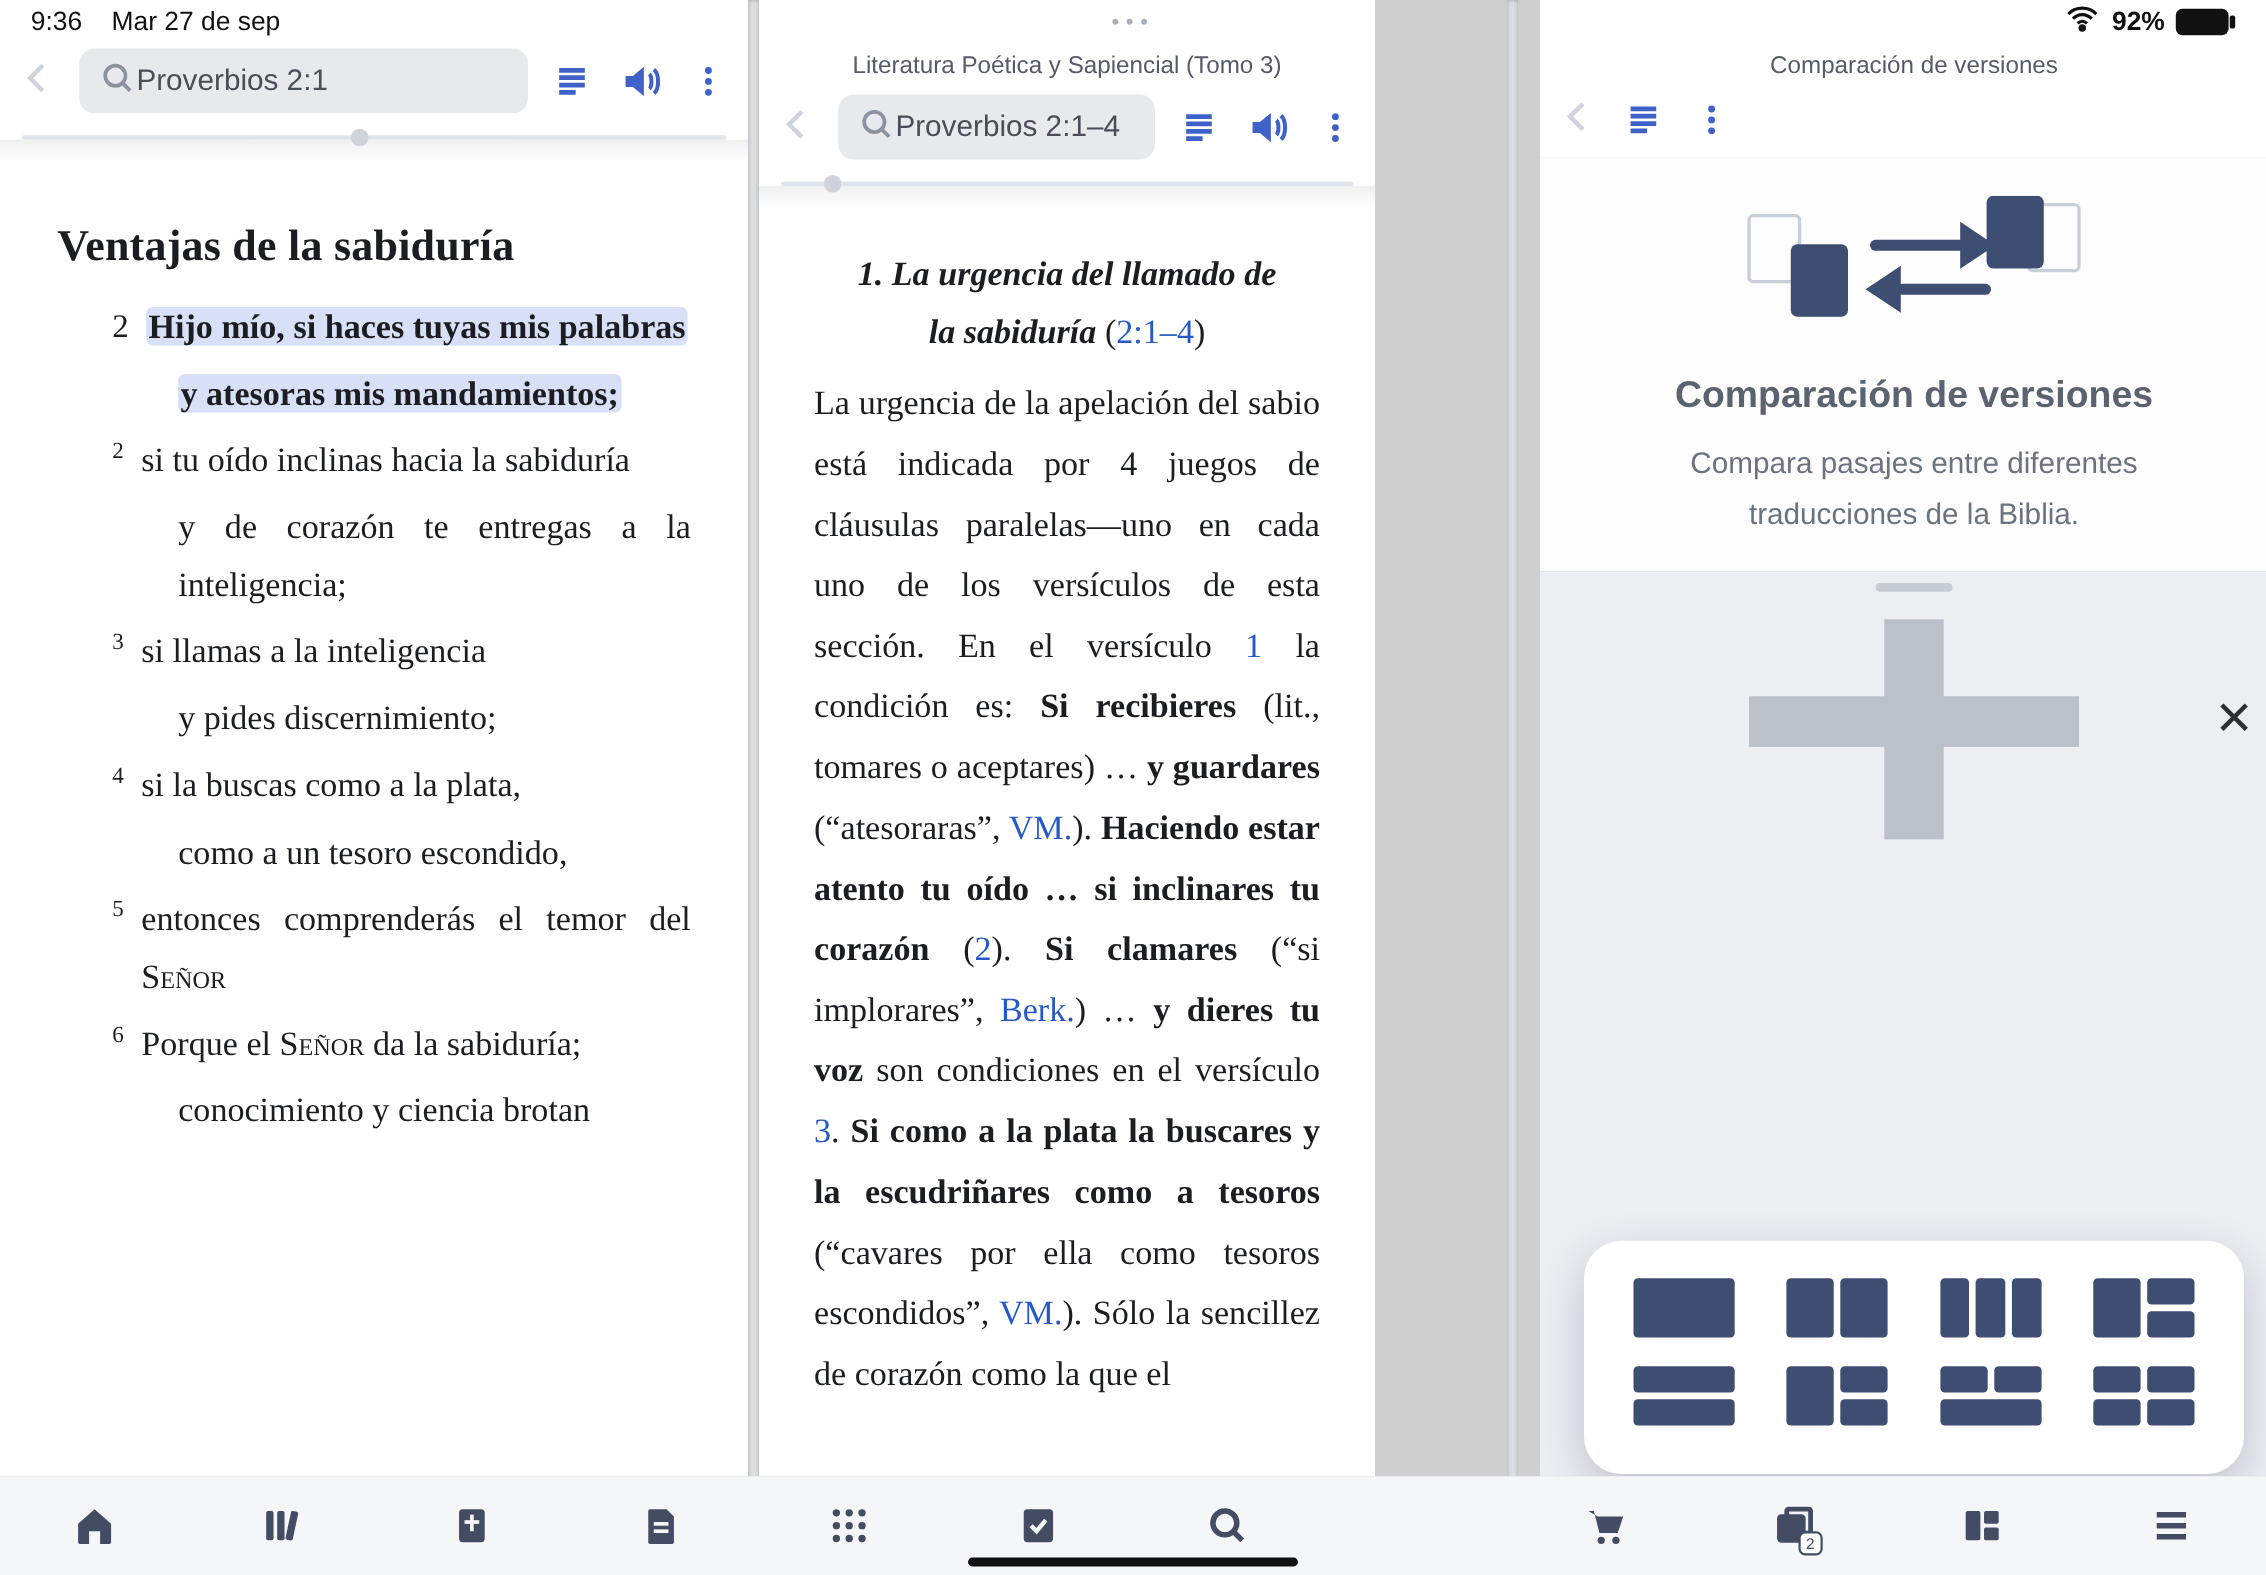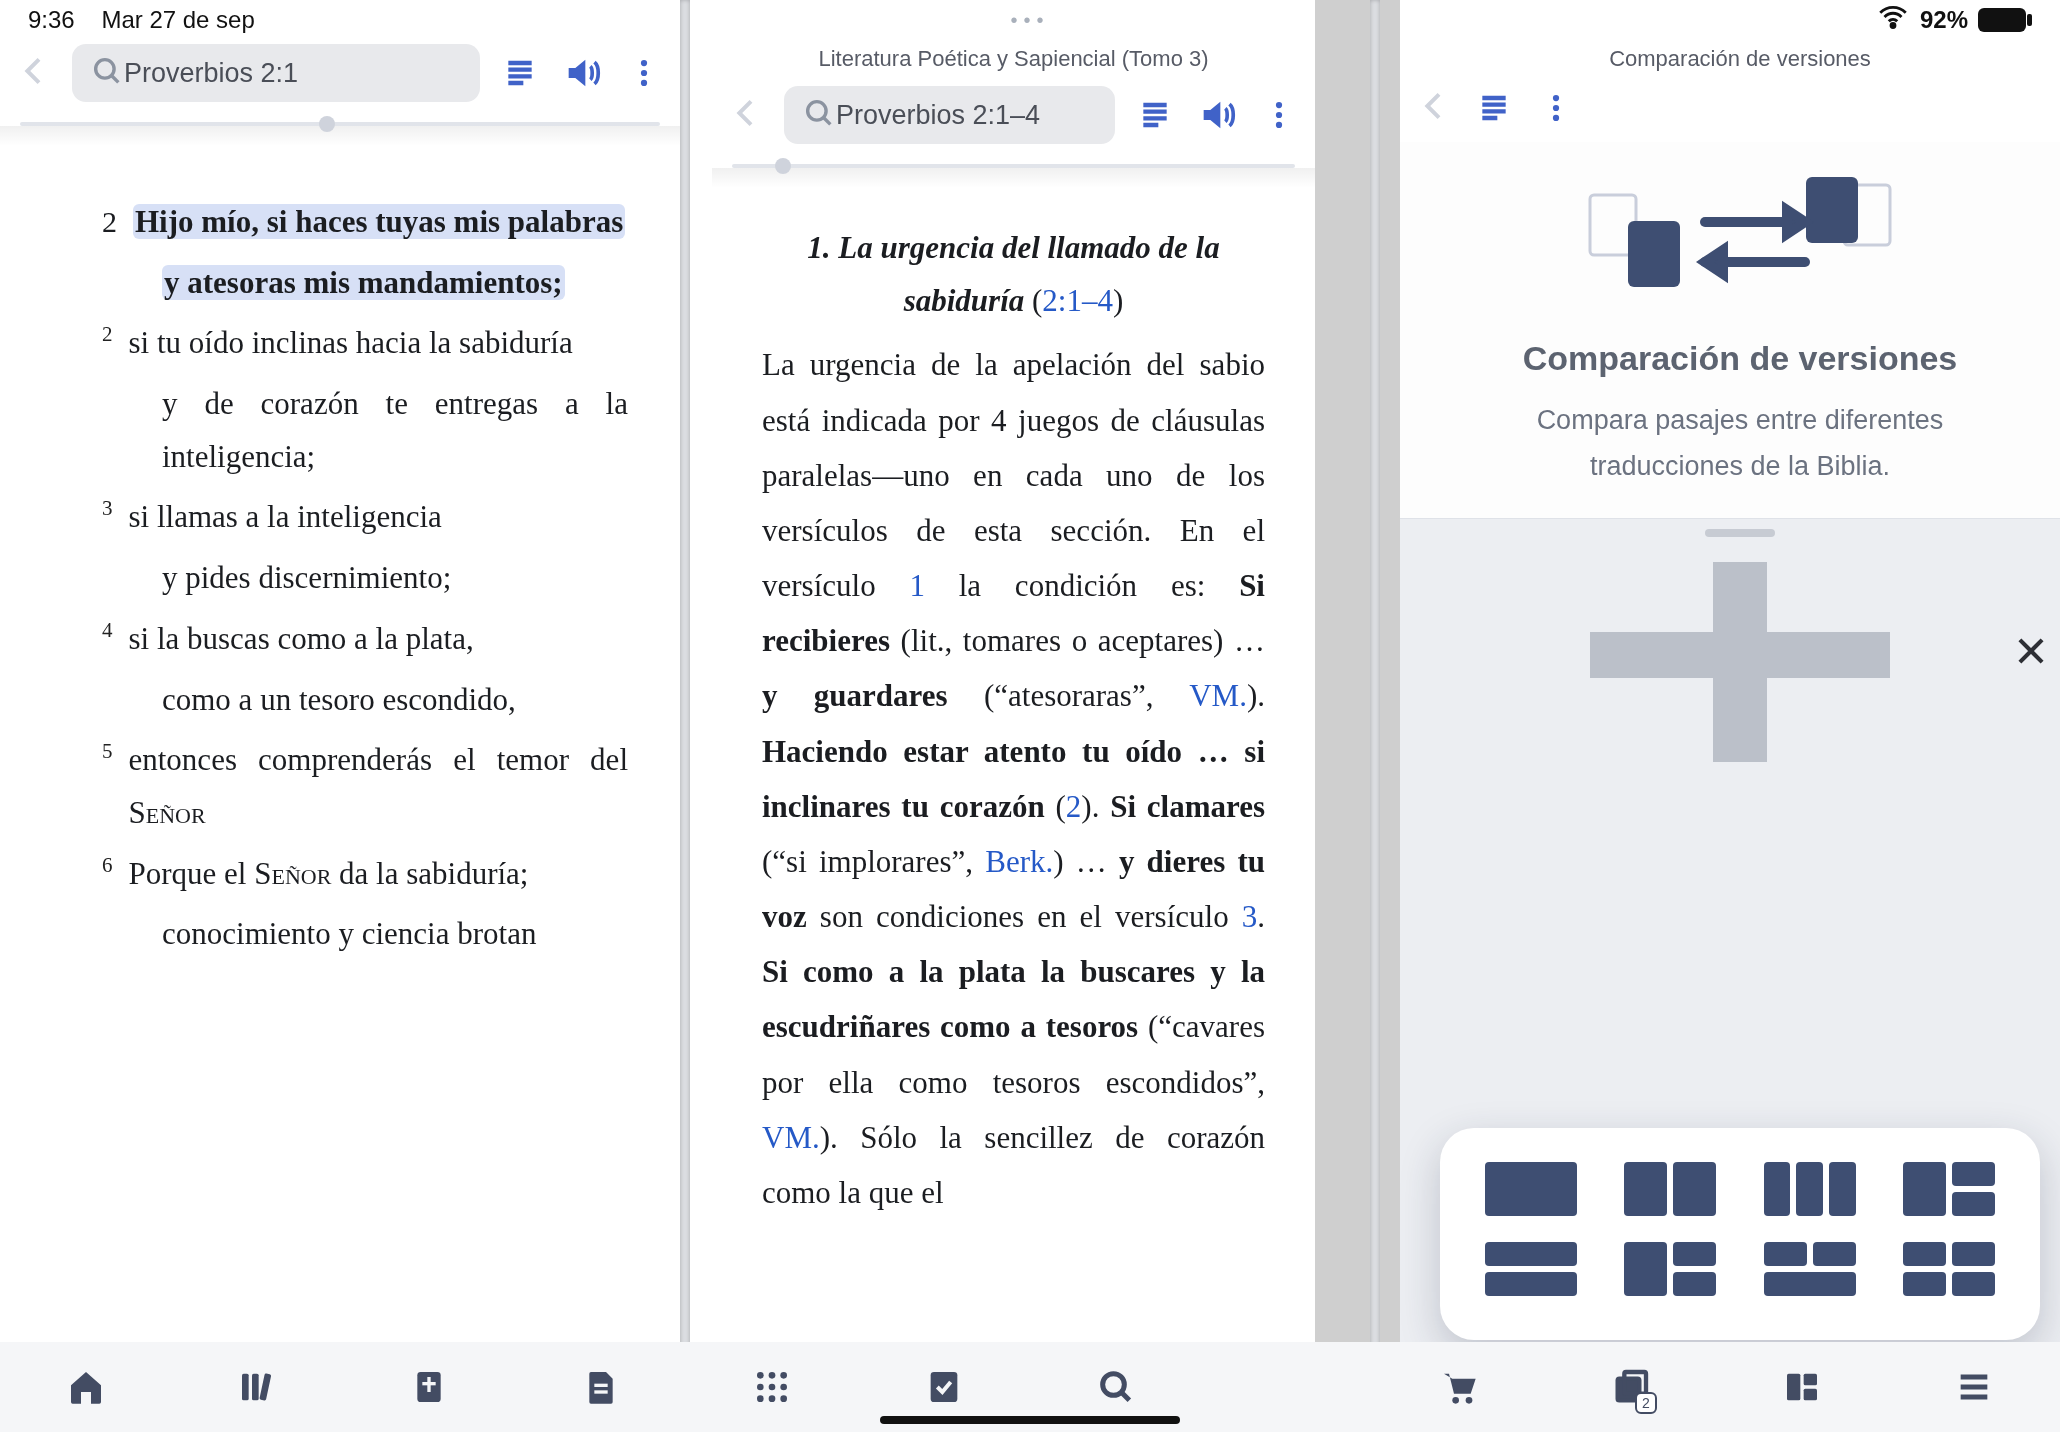--- a/index.html
+++ b/index.html
@@ -39,21 +39,21 @@
   .wifi-icon,.battery-icon{display:inline-block;}
   .battery-icon{width:48px;height:24px;background:#111;border-radius:6px;position:relative;}
   .battery-icon::after{content:"";position:absolute;right:-6px;top:6px;width:5px;height:12px;background:#111;border-radius:2px;}
 
   .splitter{position:absolute;top:0;bottom:0;width:10px;background:#dcdee2;box-shadow:inset 0 0 4px rgba(0,0,0,.25);}
   .splitter.s1{left:680px;}
   .splitter.s2{left:1370px;}
 
   .pane{position:absolute;top:0;bottom:90px;background:var(--bg);display:flex;flex-direction:column;}
   .pane.p1{left:0;width:680px;}
-  .pane.p2{left:690px;width:625px;padding-left:22px;}
+  .pane.p2{left:690px;width:560px;}
   .pane.p3{left:1400px;width:680px;}
 
   .pane-header{
     padding-top:40px;
     font-family:-apple-system,BlinkMacSystemFont,Arial,sans-serif;
     background:var(--bg);
   }
   .hdr-title{
     text-align:center;font-size:22px;color:var(--hdr);
     padding:6px 0 10px;white-space:nowrap;
@@ -219,20 +219,21 @@
           </svg>
       </span>
     </div>
     <div class="slider" style="--pos:48%">
       <div class="thumb"></div>
     </div>
     <div class="shadow"></div>
   </div>
 
   <div class="content">
+    <h2 class="sec-title">Ventajas de la sabiduría</h2>
 
     <div class="indent-block">
       <div class="verse-row">
         <span style="font-size:30px;">2</span>
         <span class="verse-body">
           <span class="hl" style="text-align:justify;display:inline;">Hijo mío, si haces tuyas mis palabras</span>
         </span>
       </div>
       <div class="verse-cont">
         <span class="hl">y atesoras mis mandamientos;</span>

